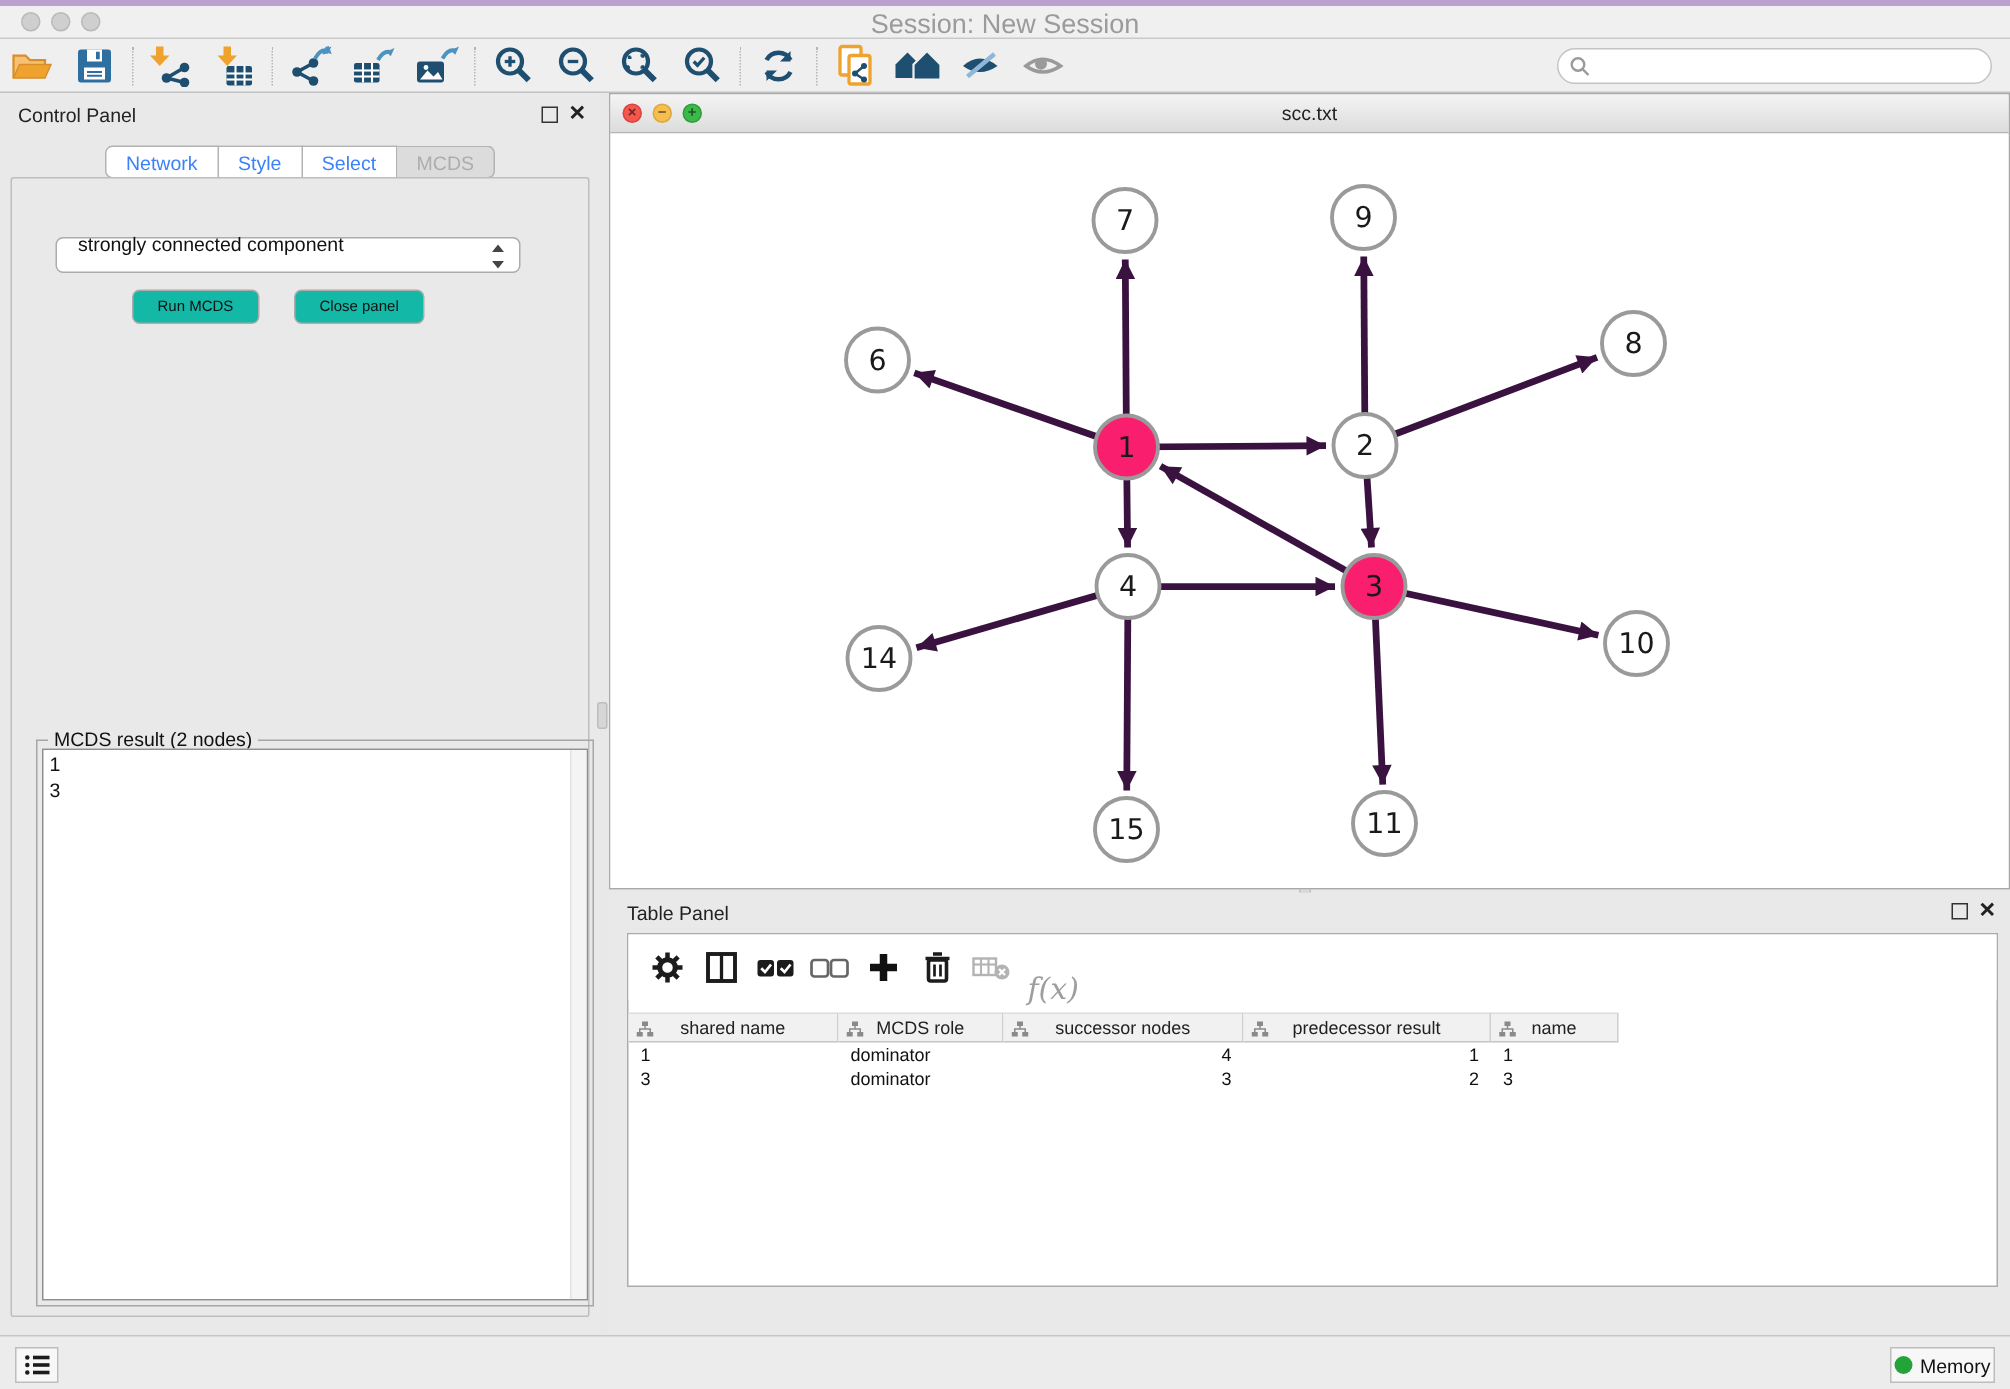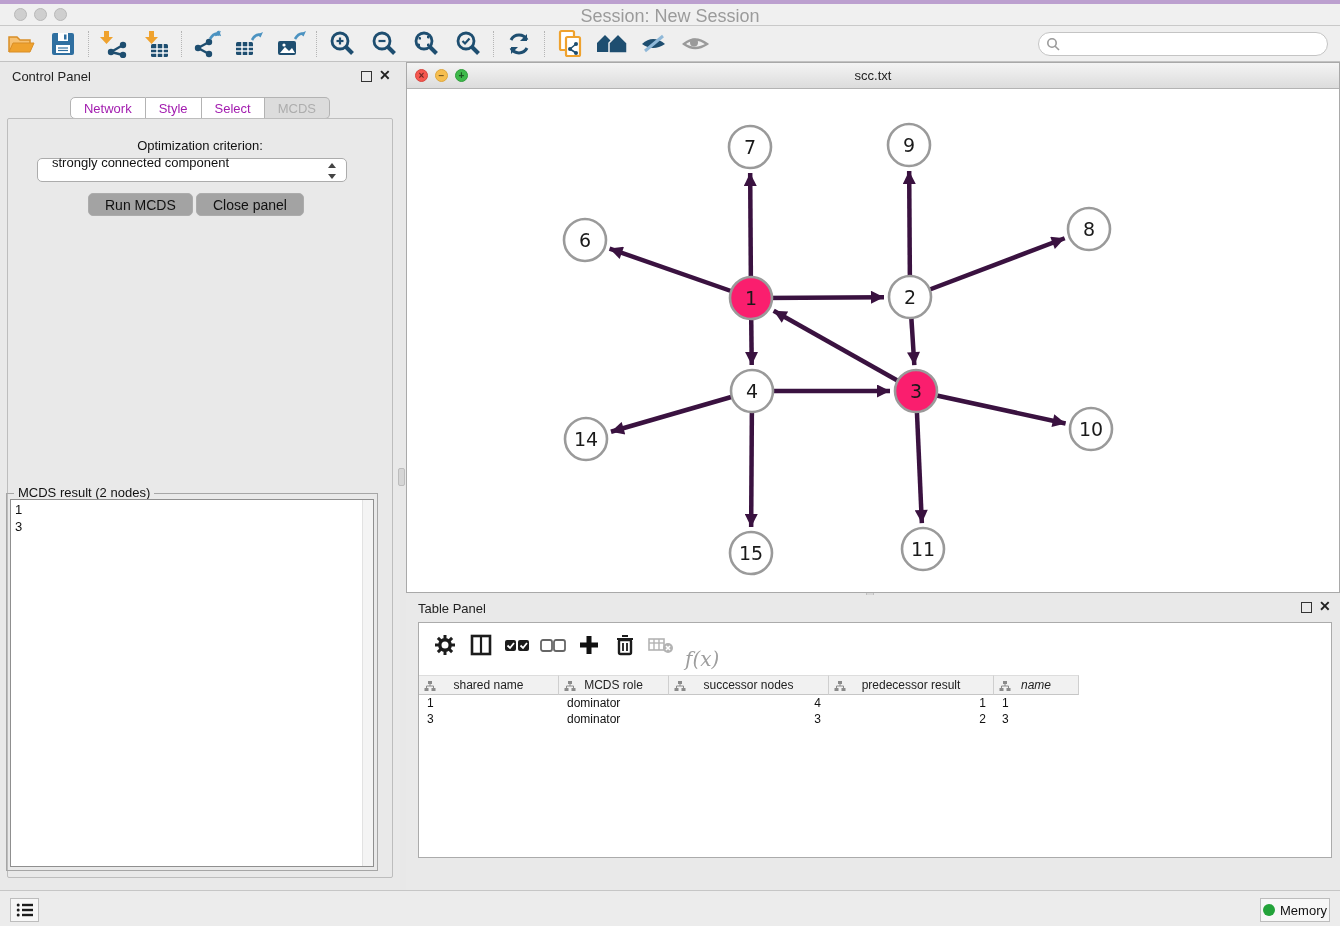--- a/index.html
+++ b/index.html
@@ -22,33 +22,33 @@
   #search-input { width:100%; height:100%; border:1px solid #C4C4C4; border-radius:12px; background:#fff; padding:0 10px 0 26px; font-size:13px; outline:none; }
   #search-icon { position:absolute; left:8px; top:5px; }
 
   
   #control-panel { left:0; top:62px; width:400px; height:828px; background:#E9E9E9; }
   #cp-header { left:0; top:0; width:100%; height:28px; }
   #cp-title { left:12px; top:7px; font-size:13px; color:#222; }
   .panel-float-btn { width:11px; height:11px; border:1.5px solid #333; background:transparent; }
   .panel-close-btn { font-size:14px; font-weight:bold; color:#222; line-height:11px; }
   .seg-tabs { display:flex; }
-  .seg-tab { height:22px; padding:0 13px; background:#fff; border:1px solid #B3B3B3; border-left:none; font-size:13px; color:#a21caf; display:flex; align-items:center; cursor:default; }
+  .seg-tab { height:22px; padding:0 13px; background:#fff; border:1px solid #B3B3B3; border-left:none; font-size:13px; color:#3b82f6; display:flex; align-items:center; cursor:default; }
   .seg-tab:first-child { border-left:1px solid #B3B3B3; border-radius:5px 0 0 5px; }
   .seg-tab:last-child { border-radius:0 5px 5px 0; }
   .seg-tab.disabled-active { background:#DCDCDC; color:#ADADAD; }
   #cp-tabs { left:0; top:35px; width:100%; display:flex; justify-content:center; }
   #cp-content { left:7px; top:56px; width:386px; height:760px; background:#E9E9E9; border:1px solid #BDBDBD; border-radius:2px; }
   #opt-label { width:100%; top:76px; text-align:center; font-size:13px; color:#111; }
   #criterion-select { left:37px; top:96px; width:310px; height:24px; background:#fff; border:1px solid #ACACAC; border-radius:5px; display:flex; align-items:center; padding:0 26px 16px 14px; font-size:13px; color:#111; }
   #criterion-chevrons { position:absolute; right:8px; top:3px; }
-  .cp-btn { height:23px; background:#a3a3a3; border:1px solid #ACACAC; border-radius:5px; font-size:14px; color:#111; display:flex; align-items:center; justify-content:center; padding:0 16px; }
+  .cp-btn { height:23px; background:#14b8a6; border:1px solid #ACACAC; border-radius:5px; font-size:10px; color:#111; display:flex; align-items:center; justify-content:center; padding:0 16px; }
   #run-btn { left:88px; top:131px; }
   #close-btn { left:196px; top:131px; }
-  #result-fieldset { left:6px; top:431px; width:372px; height:378px; border:1px solid #A6A6A6; }
+  #result-fieldset { left:24px; top:431px; width:372px; height:378px; border:1px solid #A6A6A6; }
   #result-legend { left:7px; top:-9px; background:#E9E9E9; padding:0 4px; font-size:13px; color:#111; }
   #result-area { left:3px; top:5px; width:364px; height:368px; background:#fff; border:1px solid #8F8F8F; font-size:13px; color:#111; line-height:17px; padding:1px 4px; white-space:pre; }
   #result-scroll { position:absolute; right:0; top:0; width:11px; height:100%; background:#F4F4F4; border-left:1px solid #E2E2E2; }
 
   
   #v-splitter-handle { left:398px; top:468px; width:7px; height:18px; background:#D6D6D6; border:1px solid #BDBDBD; border-radius:2px; }
   #h-splitter-handle { left:866px; top:590px; width:8px; height:6px; background:#D9D9D9; border:1px solid #C0C0C0; }
 
   
   #net-window { left:406px; top:62px; width:934px; height:531px; background:#fff; border:1px solid #A9A9A9; }
@@ -246,21 +246,20 @@
       <div class="panel-float-btn abs" style="left:361px;top:9px"></div>
       <div class="panel-close-btn abs" style="left:379px;top:8px">✕</div>
     </div>
     <div id="cp-tabs" class="abs seg-tabs">
         <div class="seg-tab">Network</div>
         <div class="seg-tab">Style</div>
         <div class="seg-tab">Select</div>
         <div class="seg-tab disabled-active">MCDS</div>
       </div>
     <div id="cp-content" class="abs"></div>
-    <div id="opt-label" class="abs">Optimization criterion:</div>
     <div id="criterion-select" class="abs">
       <span>strongly connected component</span>
       <svg id="criterion-chevrons" width="12" height="18" viewBox="0 0 12 18">
         <path d="M6 1 L10 6 H2 Z" fill="#444"></path>
         <path d="M6 17 L2 12 H10 Z" fill="#444"></path>
       </svg>
     </div>
     <button id="run-btn" class="abs cp-btn">Run MCDS</button>
     <button id="close-btn" class="abs cp-btn">Close panel</button>
     <div id="result-fieldset" class="abs">
@@ -450,21 +449,21 @@
             </div>
             <div class="th-cell" style="width: 165px;">
               <svg width="12" height="12" viewBox="0 0 12 12" class="th-tree-icon">
                 <rect x="4" y="1" width="4" height="3" fill="#8A8A8A"></rect>
                 <rect x="0.5" y="8" width="4" height="3" fill="#8A8A8A"></rect>
                 <rect x="7.5" y="8" width="4" height="3" fill="#8A8A8A"></rect>
                 <path d="M6 4 V6 M2.5 8 V6 H9.5 V8" fill="none" stroke="#8A8A8A" stroke-width="1"></path>
               </svg>
               <span>predecessor result</span>
             </div>
-            <div class="th-cell" style="width: 85px; font-style: italic;">
+            <div class="th-cell" style="width: 85px;">
               <svg width="12" height="12" viewBox="0 0 12 12" class="th-tree-icon">
                 <rect x="4" y="1" width="4" height="3" fill="#8A8A8A"></rect>
                 <rect x="0.5" y="8" width="4" height="3" fill="#8A8A8A"></rect>
                 <rect x="7.5" y="8" width="4" height="3" fill="#8A8A8A"></rect>
                 <path d="M6 4 V6 M2.5 8 V6 H9.5 V8" fill="none" stroke="#8A8A8A" stroke-width="1"></path>
               </svg>
               <span>name</span>
             </div>
           </div>
         <div id="tp-tbody">

